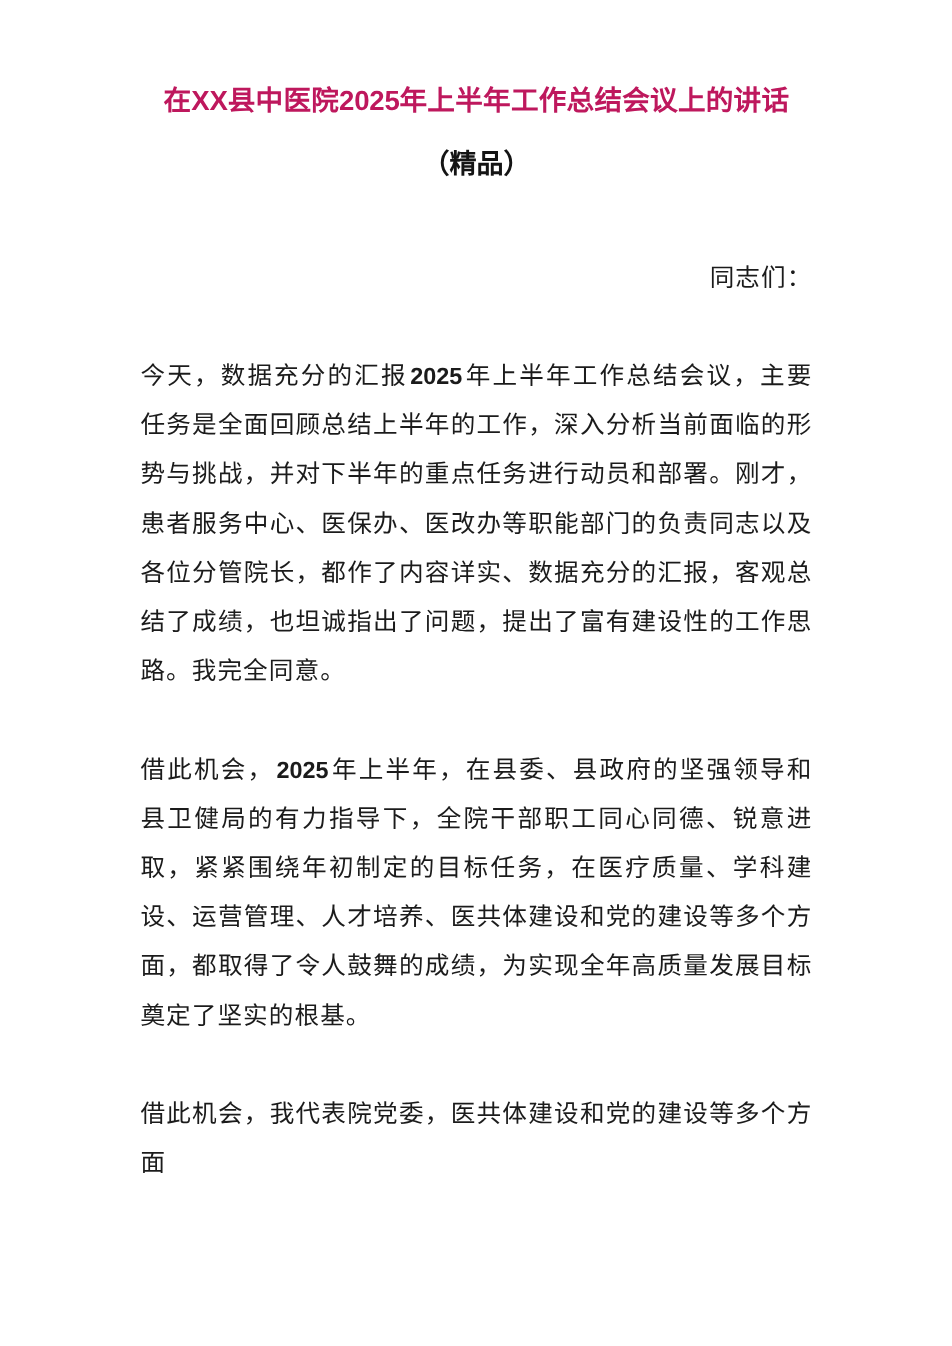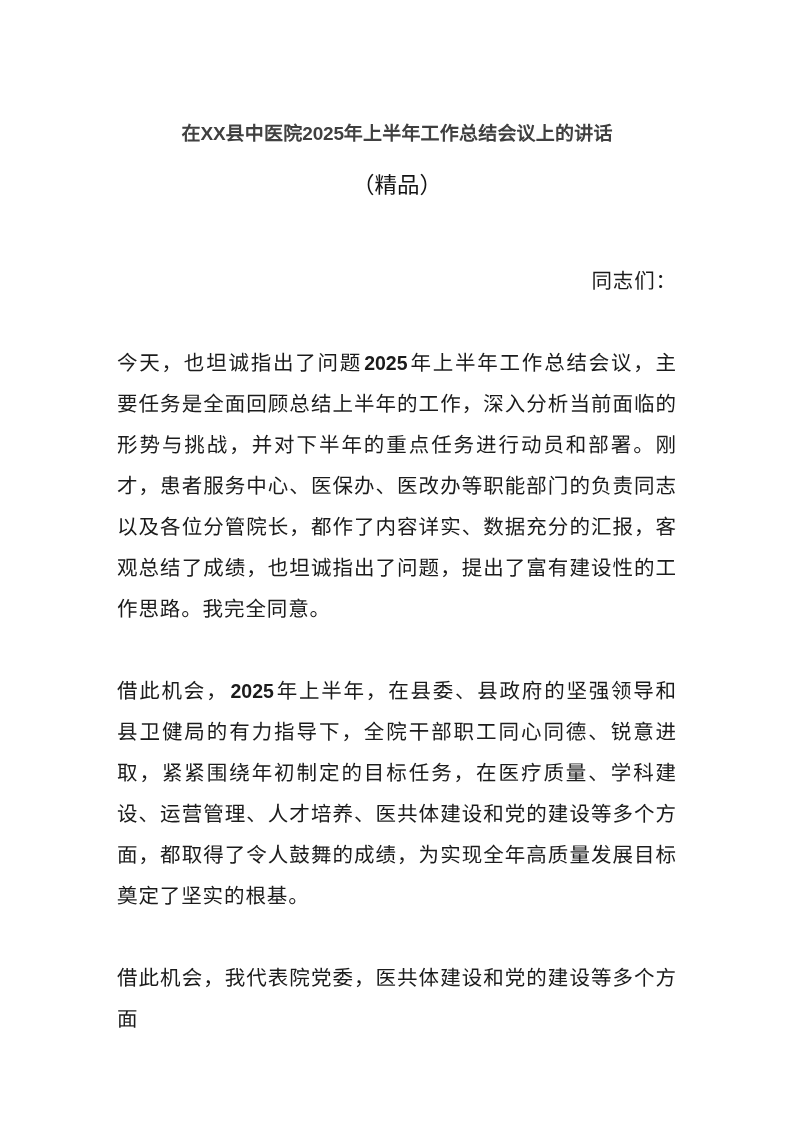--- a/index.html
+++ b/index.html
@@ -25,42 +25,42 @@
   .page-body {
     position: absolute;
     left: 117px;
     top: 0;
     width: 560px;
   }
 
   
   .doc-title {
     margin: 0;
-    padding-top: 113px;
+    padding-top: 64px;
     font-family: "Liberation Sans", "DejaVu Sans", sans-serif;
-    font-size: 19px;
+    font-size: 23px;
     font-weight: 700;
     line-height: 41px;
-    color: #404040;
+    color: #be185d;
     text-align: center;
     letter-spacing: 0.2px;
     white-space: nowrap;
   }
   .doc-title .latin {
     font-family: "Liberation Sans", "DejaVu Sans", sans-serif;
     font-weight: 700;
     letter-spacing: -0.2px;
   }
 
   .doc-subtitle {
     margin: 0;
     padding-top: 11px;
     font-family: "Liberation Sans", "DejaVu Sans", sans-serif;
     font-size: 22.5px;
-    font-weight: 400;
+    font-weight: 700;
     line-height: 41px;
     color: #141414;
     text-align: center;
   }
 
   
   .body-block {
     padding-top: 55px;
   }
 
@@ -95,19 +95,19 @@
 
 <div class="page">
   <div class="page-body">
 
     <h1 class="doc-title"><span>在</span><span class="latin">XX</span><span>县中医院</span><span class="latin">2025</span><span>年上半年工作总结会议上的讲话</span></h1>
 
     <div class="doc-subtitle">（精品）</div>
 
     <div class="body-block">
         <p class="para salutation">同志们：</p>
-        <p class="para"><span>今天，也坦诚指出了问题</span><span class="num">2025</span><span>年上半年工作总结会议，主要任务是全面回顾总结上半年的工作，深入分析当前面临的形势与挑战，并对下半年的重点任务进行动员和部署。刚才，患者服务中心、医保办、医改办等职能部门的负责同志以及各位分管院长，都作了内容详实、数据充分的汇报，客观总结了成绩，也坦诚指出了问题，提出了富有建设性的工作思路。我完全同意。</span></p>
+        <p class="para"><span>今天，数据充分的汇报</span><span class="num">2025</span><span>年上半年工作总结会议，主要任务是全面回顾总结上半年的工作，深入分析当前面临的形势与挑战，并对下半年的重点任务进行动员和部署。刚才，患者服务中心、医保办、医改办等职能部门的负责同志以及各位分管院长，都作了内容详实、数据充分的汇报，客观总结了成绩，也坦诚指出了问题，提出了富有建设性的工作思路。我完全同意。</span></p>
         <p class="para"><span>借此机会，</span><span class="num">2025</span><span>年上半年，在县委、县政府的坚强领导和县卫健局的有力指导下，全院干部职工同心同德、锐意进取，紧紧围绕年初制定的目标任务，在医疗质量、学科建设、运营管理、人才培养、医共体建设和党的建设等多个方面，都取得了令人鼓舞的成绩，为实现全年高质量发展目标奠定了坚实的根基。</span></p>
         <p class="para"><span>借此机会，我代表院党委，医共体建设和党的建设等多个方面</span></p>
       </div>
 
   </div>
 </div>
 
 </body></html>

